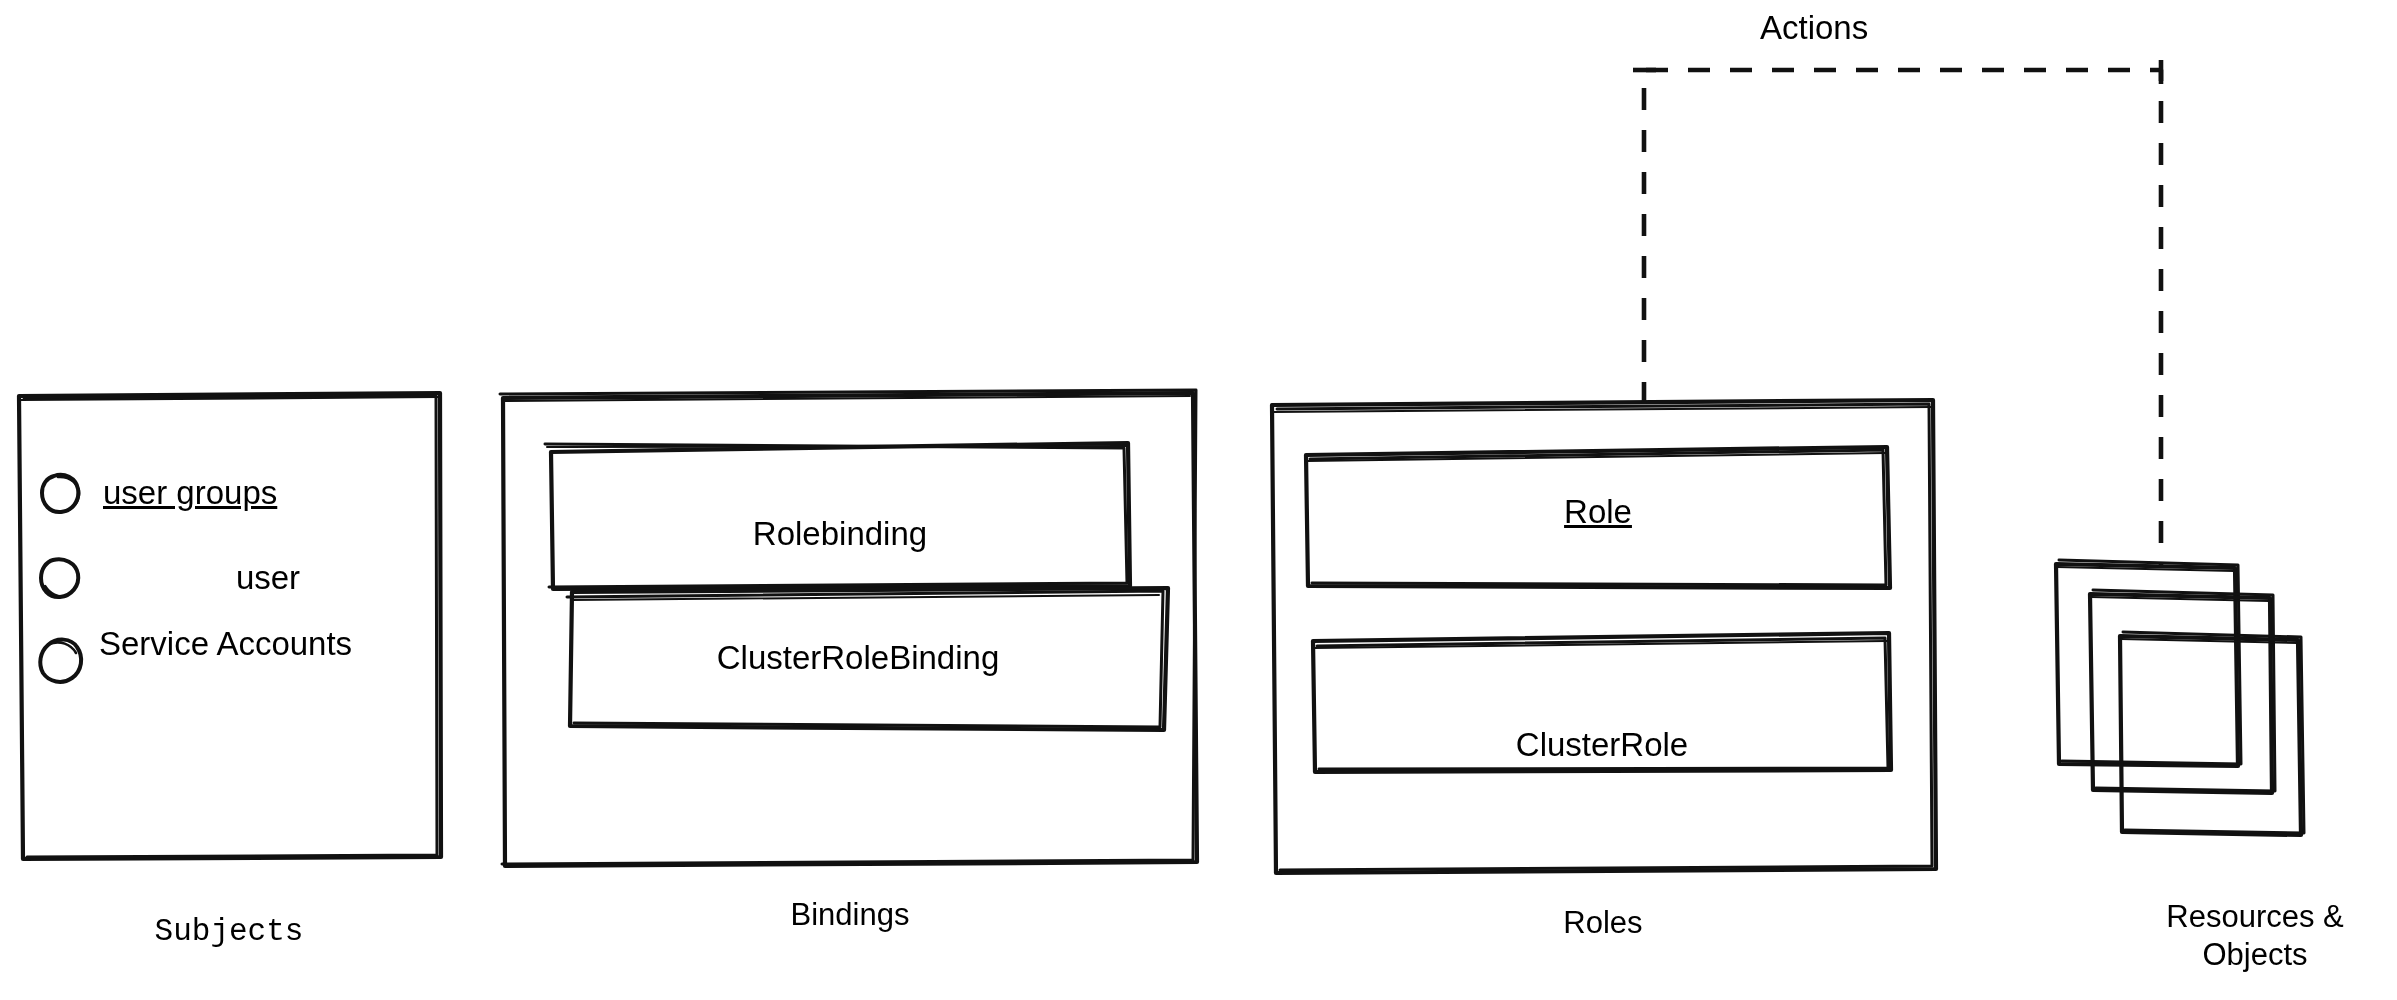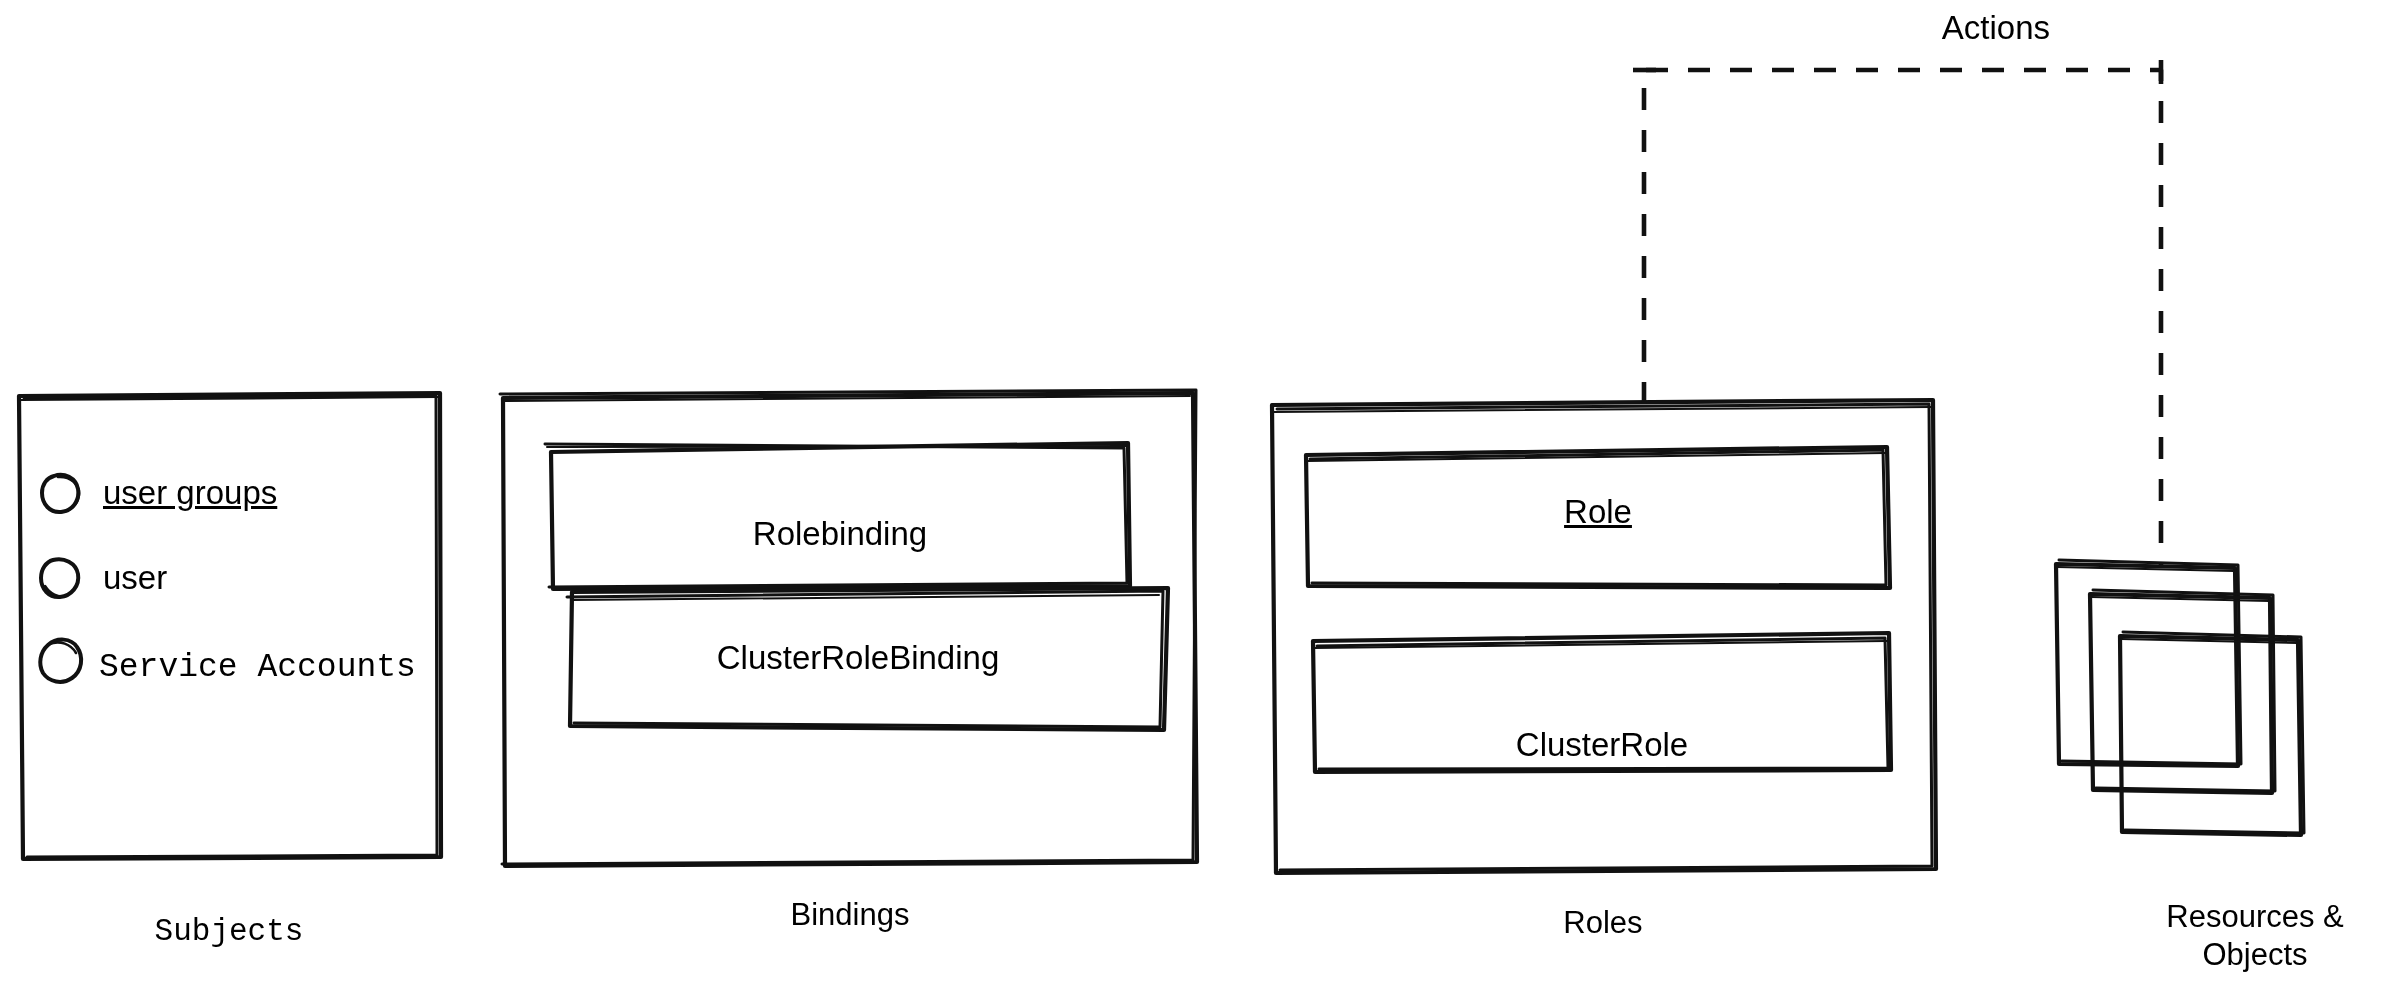--- a/index.html
+++ b/index.html
@@ -34,21 +34,21 @@
   .inner-label {
     font-size: 33px;
     text-align: center;
   }
   .subject-label {
     font-size: 33px;
     text-align: left;
   }
   .edge-label {
     font-size: 33px;
-    text-align: right;
+    text-align: left;
   }
   .two-line {
     line-height: 1.22;
   }
 </style>
 </head>
 <body>
 
 <svg id="diagram" viewBox="0 0 2397 1000" xmlns="http://www.w3.org/2000/svg">
 
@@ -137,22 +137,22 @@
       <path d="M1633,70 L1656,70"></path>
       <path d="M2161,60 L2161,84"></path>
     </g>
 
   </g>
 </svg>
 
 <div class="lbl edge-label" style="left:1760px; top:10px; width:290px;">Actions</div>
 
 <div class="lbl subject-label" style="left:103px; top:475px; width:330px;text-decoration:underline;">user groups</div>
-<div class="lbl subject-label" style="left:103px; top:560px; width:330px;">user</div>
-<div class="lbl subject-label" style="left:99px; top:650px; width:340px;font-family:Liberation Mono, monospace;">Service Accounts</div>
+<div class="lbl subject-label" style="left:103px; top:560px; width:330px;text-align:center;">user</div>
+<div class="lbl subject-label" style="left:99px; top:626px; width:340px;">Service Accounts</div>
 
 <div class="lbl group-caption" style="left:19px; top:915px; width:420px;font-family:Liberation Mono, monospace;">Subjects</div>
 
 <div class="lbl inner-label" style="left:551px; top:500px; width:578px;margin-top:16px;">Rolebinding</div>
 <div class="lbl inner-label" style="left:570px; top:640px; width:576px;">ClusterRoleBinding</div>
 
 <div class="lbl group-caption" style="left:650px; top:898px; width:400px;text-align:center;">Bindings</div>
 
 <div class="lbl inner-label" style="left:1308px; top:494px; width:580px;text-decoration:underline;">Role</div>
 <div class="lbl inner-label" style="left:1313px; top:727px; width:578px;">ClusterRole</div>

